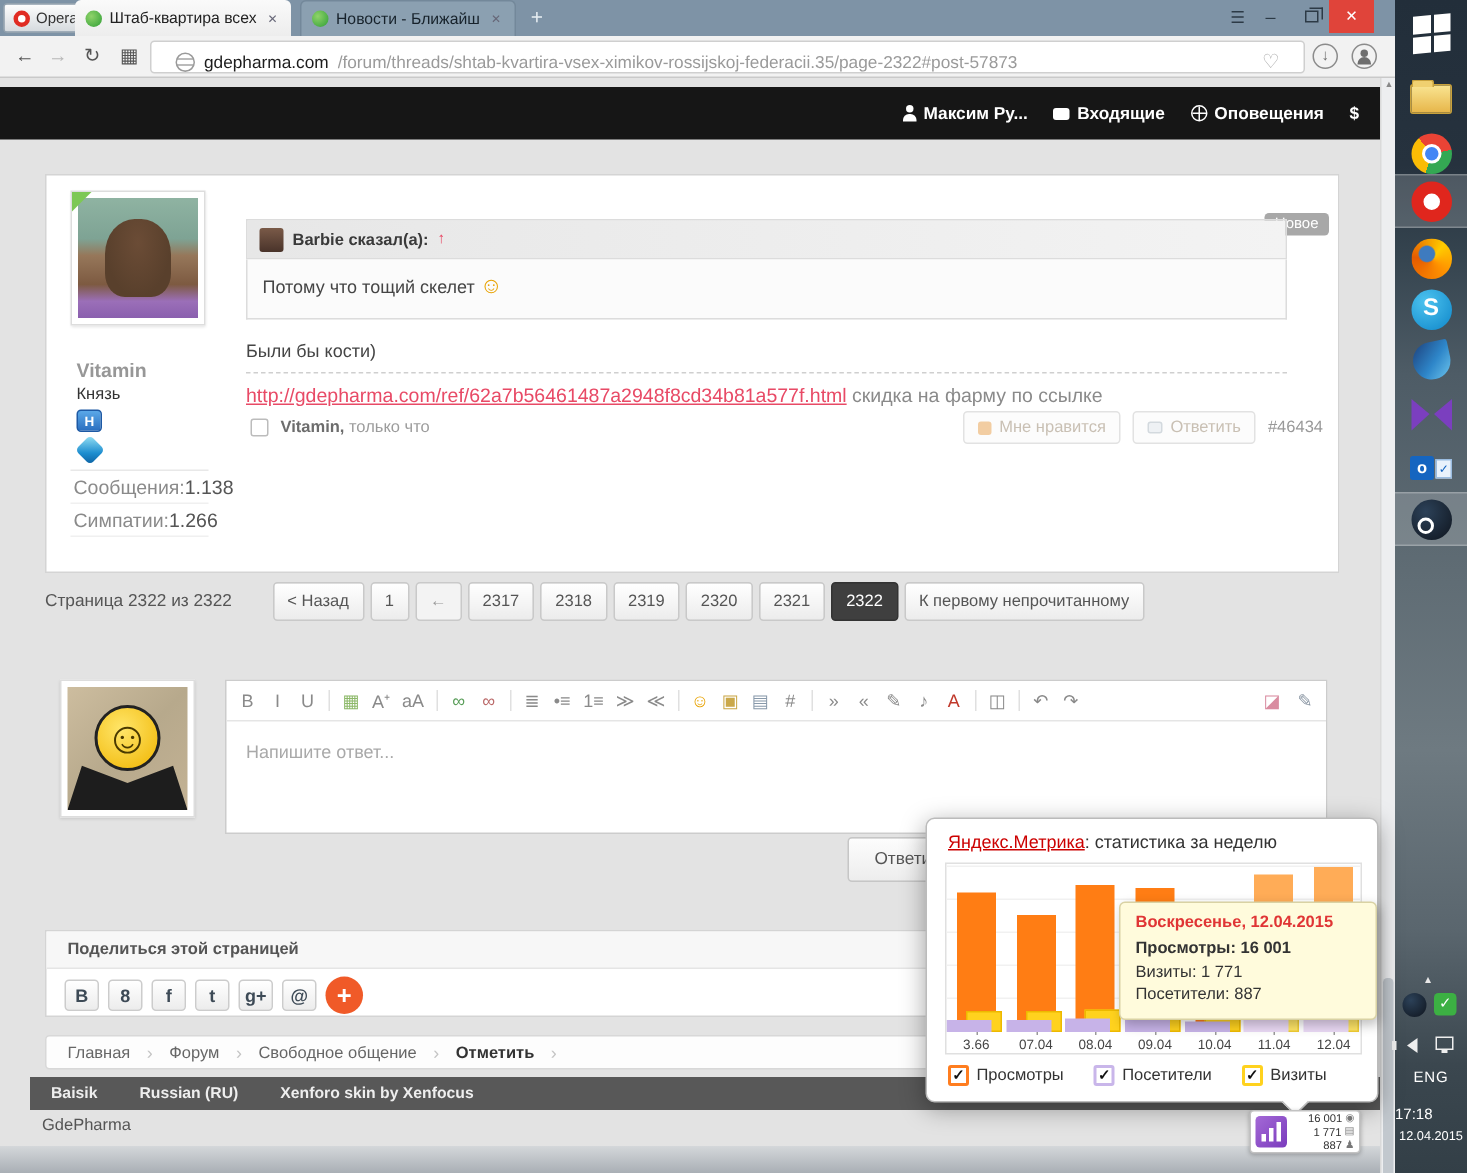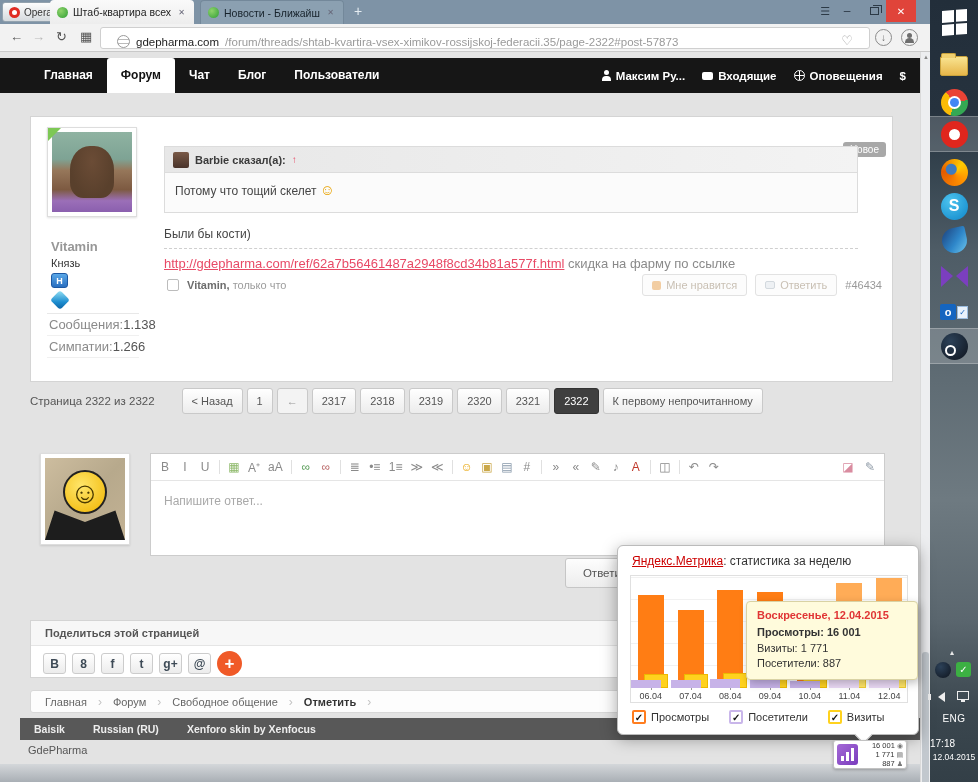--- a/index.html
+++ b/index.html
@@ -248,21 +248,20 @@
           <span class="profile-body"></span>
         </span>
     </div>
 
     <div class="scrollbar">
       <span class="sb-up">▲</span>
       <span class="sb-thumb"></span>
     </div>
 
     <div class="fnav">
-      <span id="navitems"><span class="fnav-item">Главная</span><span class="fnav-item active">Форум</span><span class="fnav-item">Чат</span><span class="fnav-item">Блог</span><span class="fnav-item">Пользователи</span></span>
       <div class="fnav-right">
         <span class="itm">
             <span class="person-ico"></span>
             <span>Максим Ру...</span>
           </span>
         <span class="itm">
             <span class="bubble-ico-w"></span>
             <span>Входящие</span>
           </span>
         <span class="itm">
@@ -435,21 +434,21 @@
       <div class="chartbox" id="chart">
           <div class="gridline" style="bottom: 36px;"></div>
           <div class="gridline" style="bottom: 58px;"></div>
           <div class="gridline" style="bottom: 80px;"></div>
           <div class="gridline" style="bottom: 102px;"></div>
           <div class="gridline" style="bottom: 124px;"></div>
           <div class="bar views" style="left: 6.85714px; bottom: 14px; width: 26px; height: 93px; z-index: 1;"></div>
           <div class="bar visits" style="left: 12.8571px; bottom: 14px; width: 24px; height: 14px; z-index: 2;"></div>
           <div class="bar visitors" style="left: -0.142857px; bottom: 14px; width: 30px; height: 8px; z-index: 3;"></div>
           <div class="xtick" style="left: 19.8571px;"></div>
-          <div class="xlab" style="left: 1.85714px; width: 36px;">06.04</div>
+          <div class="xlab" style="left: 1.85714px; width: 36px;">3.66</div>
           <div class="bar views" style="left: 46.5714px; bottom: 14px; width: 26px; height: 78px; z-index: 1;"></div>
           <div class="bar visits" style="left: 52.5714px; bottom: 14px; width: 24px; height: 14px; z-index: 2;"></div>
           <div class="bar visitors" style="left: 39.5714px; bottom: 14px; width: 30px; height: 8px; z-index: 3;"></div>
           <div class="xtick" style="left: 59.5714px;"></div>
           <div class="xlab" style="left: 41.5714px; width: 36px;">07.04</div>
           <div class="bar views" style="left: 86.2857px; bottom: 14px; width: 26px; height: 98px; z-index: 1;"></div>
           <div class="bar visits" style="left: 92.2857px; bottom: 14px; width: 24px; height: 15px; z-index: 2;"></div>
           <div class="bar visitors" style="left: 79.2857px; bottom: 14px; width: 30px; height: 9px; z-index: 3;"></div>
           <div class="xtick" style="left: 99.2857px;"></div>
           <div class="xlab" style="left: 81.2857px; width: 36px; text-align: center;">08.04</div>

